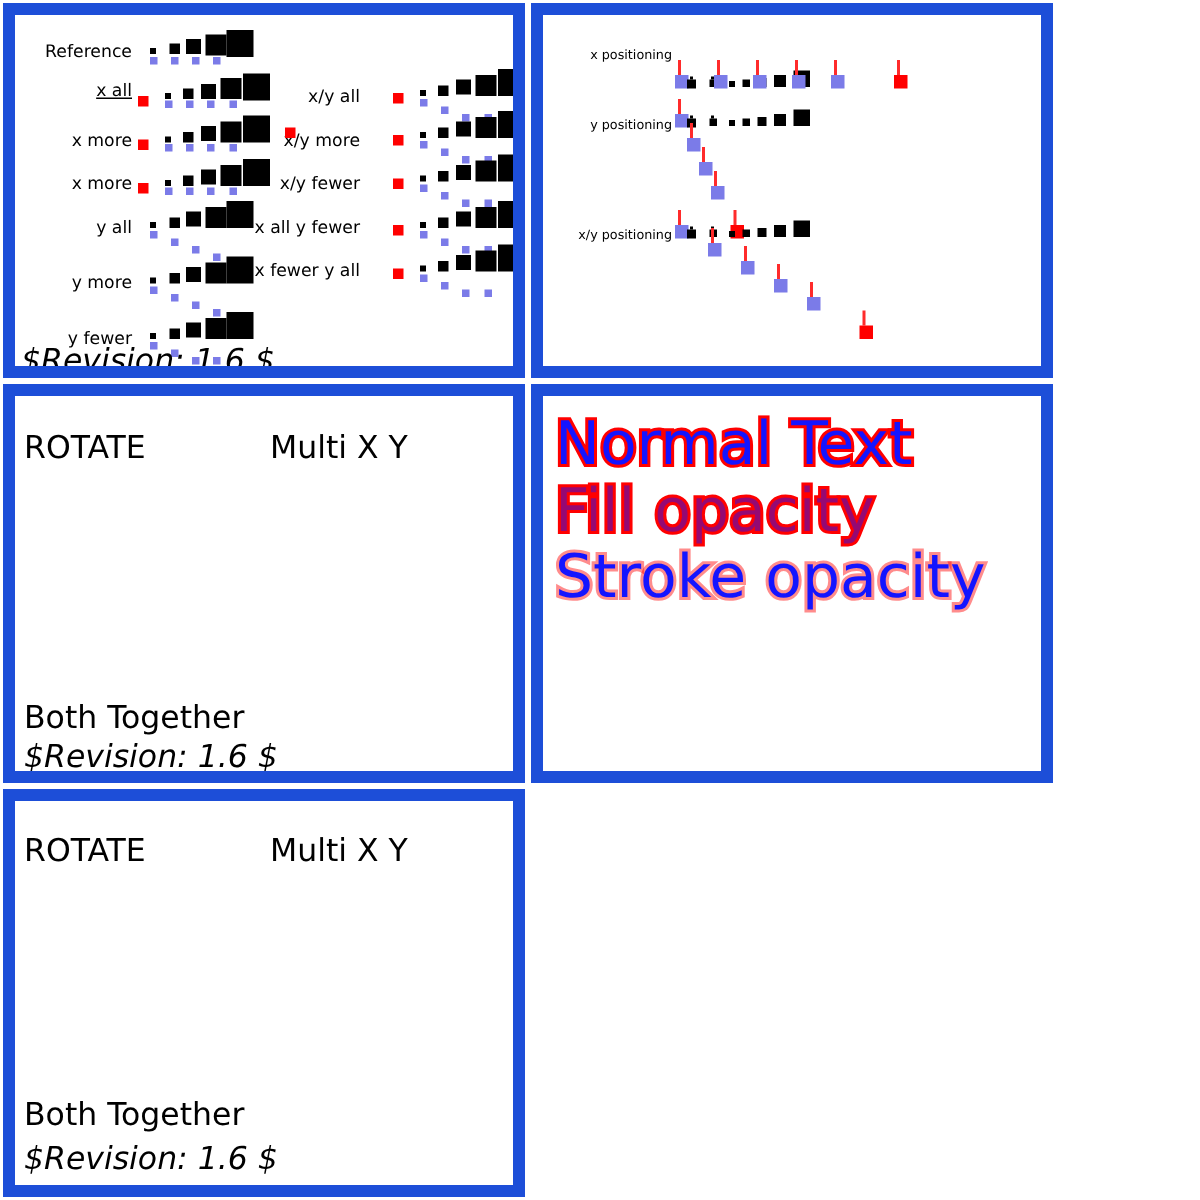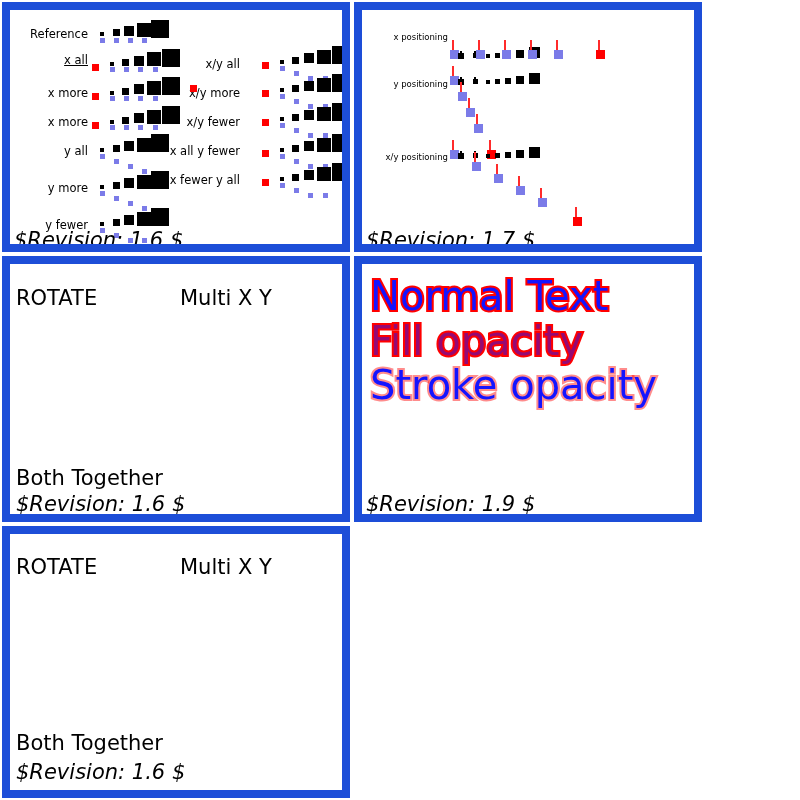--- a/index.html
+++ b/index.html
@@ -255,21 +255,20 @@
           <div class="stem" style="left: 134px; top: 154px; height: 10px;"></div>
           <div class="sq blue" style="left: 132px; top: 164px; width: 9px; height: 9px;"></div>
           <div class="stem" style="left: 156px; top: 166px; height: 10px;"></div>
           <div class="sq blue" style="left: 154px; top: 176px; width: 9px; height: 9px;"></div>
           <div class="stem" style="left: 178px; top: 178px; height: 10px;"></div>
           <div class="sq blue" style="left: 176px; top: 188px; width: 9px; height: 9px;"></div>
           <div class="stem" style="left: 213.2px; top: 197.2px; height: 10px;"></div>
           <div class="sq red" style="left: 211.2px; top: 207.2px; width: 9px; height: 9px;"></div>
         </div>
 
-      <div class="revision" style="left:4px;top:218px;">$Revision: 1.7 $</div>
     </div>
   </div>
 
   <div class="panel bordered" id="p-ml">
     <div class="inner">
       <div class="ptxt" style="left:6px;top:22px;">ROTATE</div>
       <div class="ptxt" style="left:170px;top:22px;">Multi X Y</div>
       <div class="ptxt" style="left:6px;top:202px;">Both Together</div>
       <div class="revision" style="left:6px;top:228px;">$Revision: 1.6 $</div>
     </div>
@@ -289,21 +288,20 @@
         <span class="lay fil">Fill opacity</span>
         <span style="visibility:hidden">Fill opacity</span>
       </div>
 
       <div class="fancy f-strkop" style="left:8px;top:101px;">
         <span class="lay stk">Stroke opacity</span>
         <span class="lay fil">Stroke opacity</span>
         <span style="visibility:hidden">Stroke opacity</span>
       </div>
 
-      <div class="revision" style="left:4px;top:228px;">$Revision: 1.9 $</div>
     </div>
   </div>
 
   <div class="panel bordered" id="p-bl">
     <div class="inner">
       <div class="ptxt" style="left:6px;top:21px;">ROTATE</div>
       <div class="ptxt" style="left:170px;top:21px;">Multi X Y</div>
       <div class="ptxt" style="left:6px;top:197px;">Both Together</div>
       <div class="revision" style="left:6px;top:226px;">$Revision: 1.6 $</div>
     </div>

